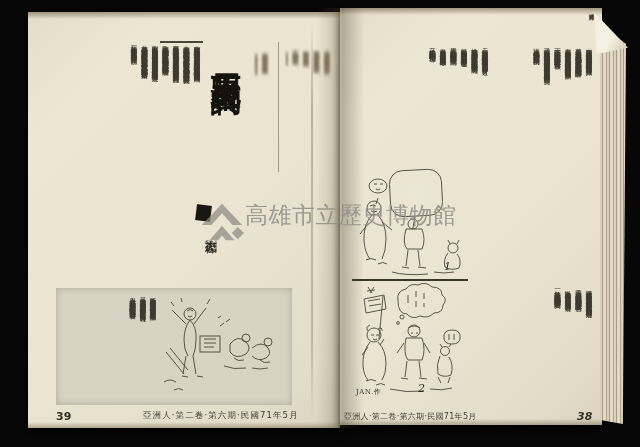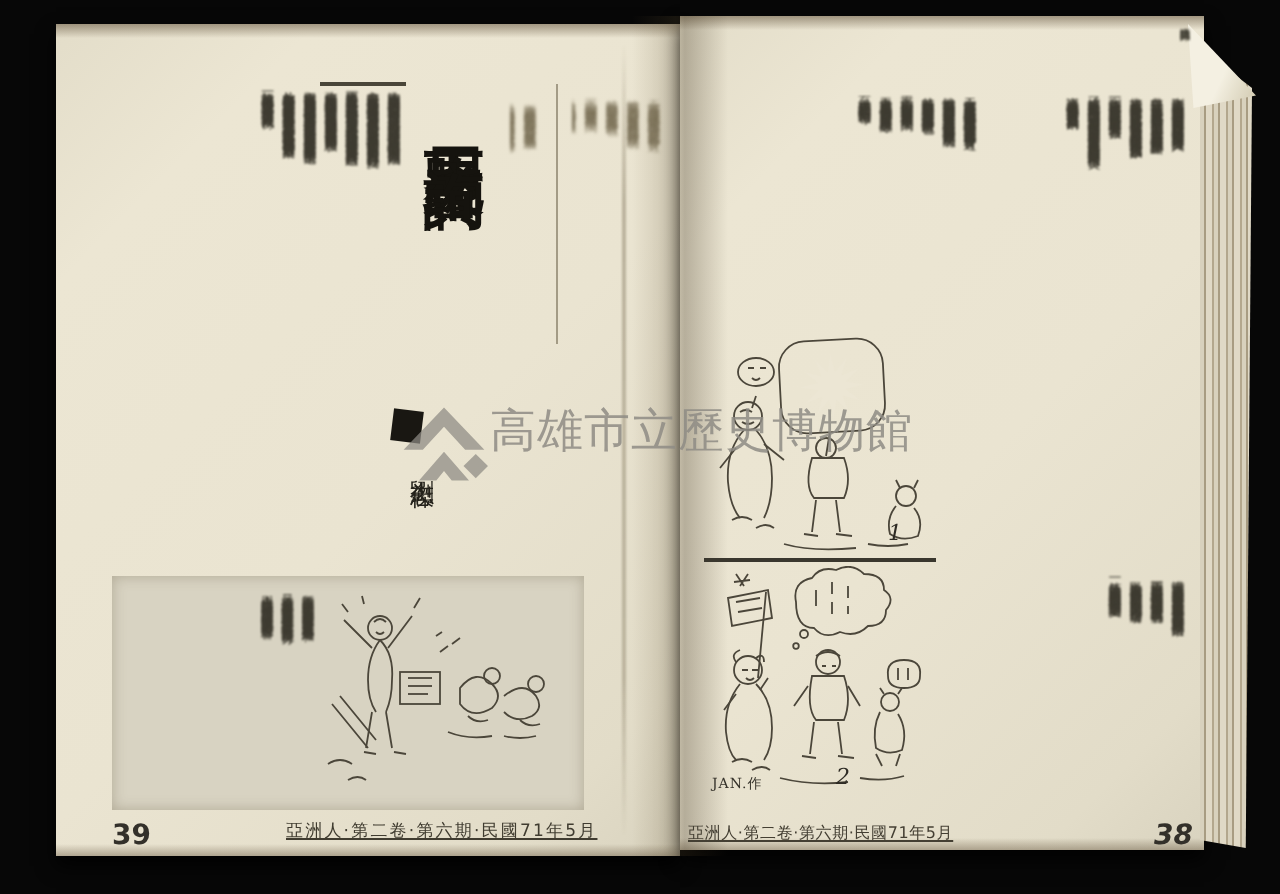--- a/index.html
+++ b/index.html
@@ -53,24 +53,24 @@
   .cartoon{position:absolute;z-index:4;}
   .cartoon path,.cartoon circle,.cartoon ellipse,.cartoon line,.cartoon rect,.cartoon polyline
         {stroke:#4b463a;stroke-width:.9;fill:none;}
   #fig1-sep{position:absolute;left:352px;top:279px;width:116px;height:1.5px;background:#3a372e;filter:blur(.2px);z-index:4;}
   .fig-num{position:absolute;z-index:4;font-family:"DejaVu Serif",serif;font-style:italic;
         font-size:11px;color:#2e2b24;filter:blur(.2px);}
   #fig1-num{left:444px;top:260px;} #fig2-num{left:418px;top:382px;}
   #signature{position:absolute;left:356px;top:387px;z-index:4;font-family:"DejaVu Serif",serif;
         font-size:7px;letter-spacing:.5px;color:#35322a;filter:blur(.2px);}
 
-  .footer{position:absolute;z-index:4;color:#403c30;filter:blur(.3px);white-space:nowrap;text-decoration:underline;}
+  .footer{position:absolute;z-index:4;color:#403c30;filter:blur(.3px);white-space:nowrap;}
   #footer-left{left:143px;top:410px;font-size:8.5px;letter-spacing:1.1px;}
   #footer-right{left:344px;top:411px;font-size:8px;letter-spacing:.3px;color:#443f33;}
-  .pagenum{position:absolute;top:410px;z-index:4;font-size:14px;font-weight:700;color:#33302a;filter:blur(.25px);}
+  .pagenum{position:absolute;top:410px;z-index:4;font-size:11px;font-weight:700;color:#33302a;filter:blur(.25px);}
   #pagenum-left{left:56px;} #pagenum-right{left:577px;font-style:italic;}
 
   #watermark{position:absolute;left:0;top:0;width:579px;height:447px;z-index:9;pointer-events:none;}
   #wm-cn{position:absolute;left:245px;top:200px;font-size:23px;font-weight:500;letter-spacing:.5px;
         color:#8f8c85;opacity:.85;white-space:nowrap;}
   #wm-en{position:absolute;left:246px;top:228px;font-family:"Liberation Sans",sans-serif;font-size:13px;
         letter-spacing:1.3px;color:#98958f;opacity:.85;white-space:nowrap;}
   #wm-logo{position:absolute;left:197px;top:197px;opacity:.72;}
 </style>
 </head>

